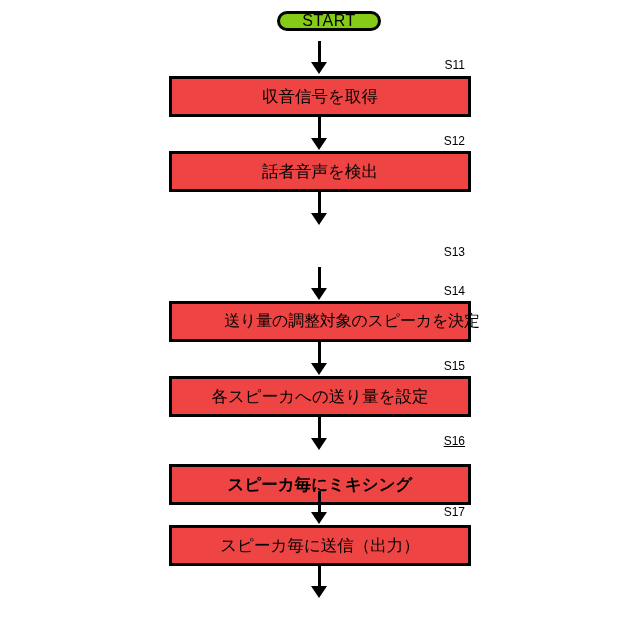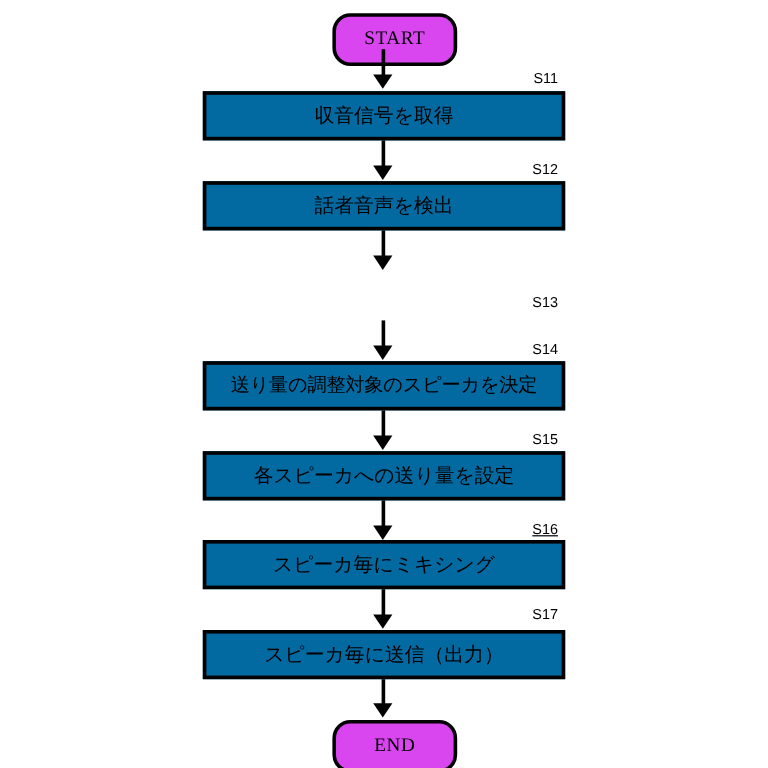--- a/index.html
+++ b/index.html
@@ -19,61 +19,61 @@
     position: relative;
     width: 640px;
     height: 640px;
   }
 
   
   .terminator {
     position: absolute;
     left: 277px;
     width: 104px;
-    height: 44px;
+    height: 20px;
     box-sizing: border-box;
     border: 3px solid #000000;
     border-radius: 15px;
-    background: #d946ef;
+    background: #84cc16;
     display: flex;
     align-items: center;
     justify-content: center;
     font-size: 16px;
     letter-spacing: 0.5px;
-    font-family: Liberation Serif, serif;
   }
   #terminator-start { top: 11px; }
   #terminator-end   { top: 600px; }
 
   
   .process-box {
     position: absolute;
     left: 169px;
     width: 302px;
     height: 41px;
     box-sizing: border-box;
     border: 3px solid #000000;
-    background: #0369a1;
+    background: #ef4444;
   }
   .process-label {
     position: absolute;
     left: 0;
     top: 0;
     width: 100%;
     height: 100%;
     display: flex;
     align-items: center;
     justify-content: center;
     font-size: 16.5px;
     white-space: nowrap;
     letter-spacing: 0px;
   }
   .process-label.tight {
     font-size: 16px;
     letter-spacing: -0.2px;
+    margin-left: 32px;
   }
 
   
   .step-tag {
     position: absolute;
     height: 18px;
     line-height: 18px;
     font-size: 12px;
     text-align: right;
     width: 60px;
@@ -140,32 +140,29 @@
 
   <div class="step-tag" style="top:357px;">S15</div>
   <div class="process-box" style="top:376px;">
     <span class="process-label">各スピーカへの送り量を設定</span>
   </div>
 
   <div class="connector" style="top:417px;height:23px;"></div>
   <div class="arrowhead" style="top:438px;"></div>
 
   <div class="step-tag" style="top:432px;text-decoration:underline;">S16</div>
-  <div class="process-box" style="top:450px;">
+  <div class="process-box" style="top:464px;font-weight:bold;">
     <span class="process-label">スピーカ毎にミキシング</span>
   </div>
 
   <div class="connector" style="top:491px;height:23px;"></div>
   <div class="arrowhead" style="top:512px;"></div>
 
   <div class="step-tag" style="top:492px;margin-top:11px;">S17</div>
   <div class="process-box" style="top:525px;">
     <span class="process-label">スピーカ毎に送信（出力）</span>
   </div>
 
   <div class="connector" style="top:566px;height:22px;"></div>
   <div class="arrowhead" style="top:586px;"></div>
 
-  <div class="terminator" id="terminator-end">
-    <span>END</span>
-  </div>
 
 </div>
 
 </body></html>

